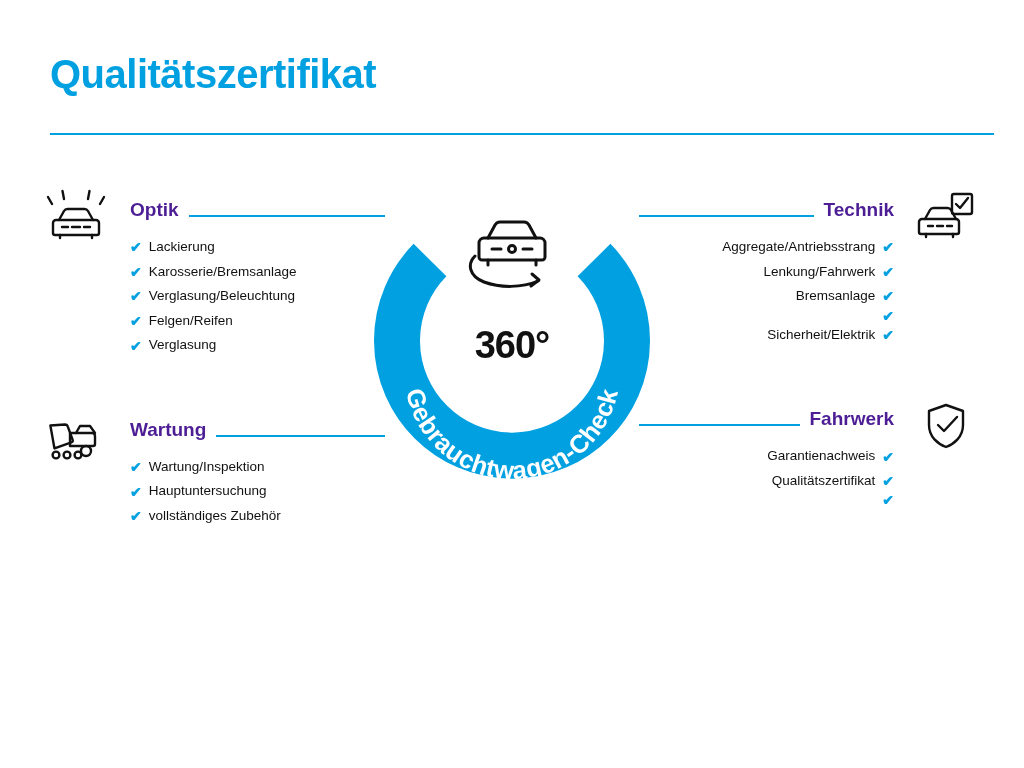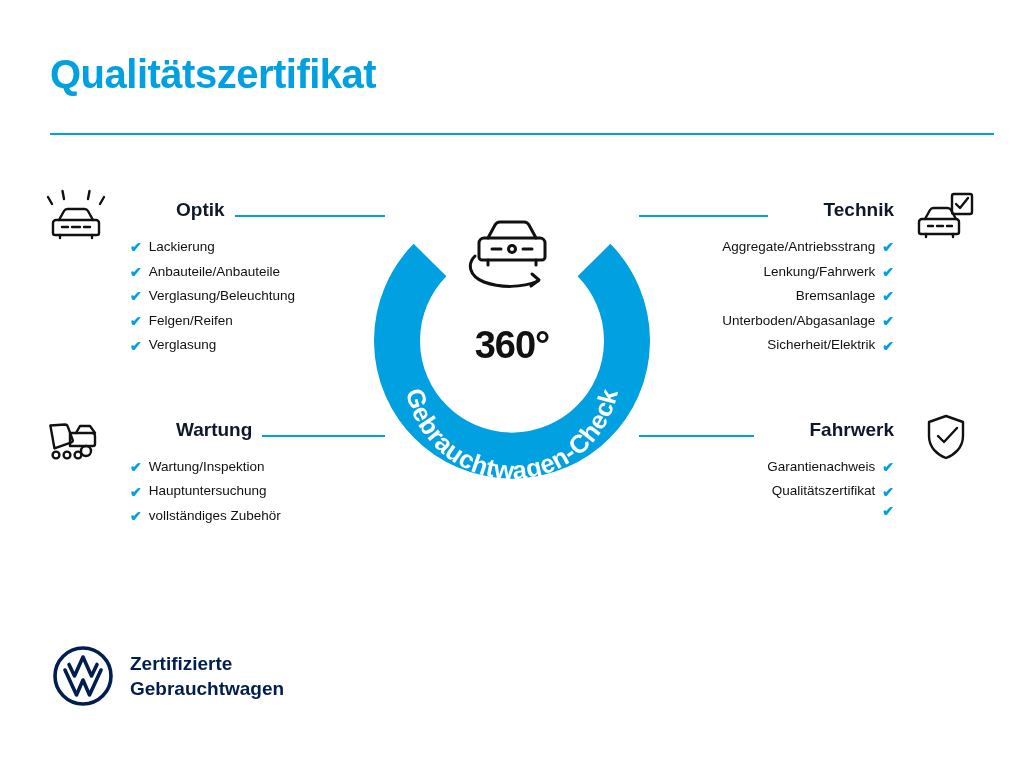--- a/index.html
+++ b/index.html
@@ -63,25 +63,24 @@
     display: flex;
     align-items: flex-end;
     gap: 10px;
   }
   .group.right .group-head {
     flex-direction: row-reverse;
   }
   .group-title {
     font-size: 19px;
     font-weight: bold;
-    color: #0f172a;
+    color: #4c1d95;
     white-space: nowrap;
     line-height: 1;
     padding-bottom: 2px;
-    margin-left: 46px;
   }
   .group-line {
     flex: 1;
     height: 2px;
     background: #00A0E1;
     margin-bottom: 4px;
   }
 
   .items {
     margin-top: 14px;
@@ -201,21 +200,21 @@
         <div class="group-title">Optik</div>
         <div class="group-line"></div>
       </div>
       <ul class="items">
         <li>
             <span class="check">✔</span>
             <span>Lackierung</span>
           </li>
         <li>
             <span class="check">✔</span>
-            <span>Anbauteile/Anbauteile</span>
+            <span>Karosserie/Bremsanlage</span>
           </li>
         <li>
             <span class="check">✔</span>
             <span>Verglasung/Beleuchtung</span>
           </li>
         <li>
             <span class="check">✔</span>
             <span>Felgen/Reifen</span>
           </li>
         <li>
@@ -287,21 +286,20 @@
         <li>
             <span class="check">✔</span>
             <span>Lenkung/Fahrwerk</span>
           </li>
         <li>
             <span class="check">✔</span>
             <span>Bremsanlage</span>
           </li>
         <li>
             <span class="check">✔</span>
-            <span>Unterboden/Abgasanlage</span>
           </li>
         <li>
             <span class="check">✔</span>
             <span>Sicherheit/Elektrik</span>
           </li>
       </ul>
     </div>
 
     <div class="group right">
       <div class="group-icon">
@@ -355,27 +353,14 @@
 
       <path d="M 68 64 A 115 115 0 1 0 232 64" fill="none" stroke="#00A0E1" stroke-width="46" stroke-linecap="butt"></path>
       <text font-family="Liberation Sans, sans-serif" font-size="25.5" font-weight="bold" fill="#ffffff" letter-spacing="0.3">
         <textPath href="#arcpath" startOffset="50%" text-anchor="middle">Gebrauchtwagen-Check</textPath>
       </text>
     </svg>
 
     <div class="center-number">360°</div>
   </div>
 
-  <div class="footer">
-    <div class="vw-mark">
-      <svg viewBox="0 0 62 62" width="62" height="62">
-        <circle cx="31" cy="31" r="28" fill="none" stroke="#001E50" stroke-width="3.6"></circle>
-        <path d="M31 12 L22.5 31 L17 19.5 M31 12 L39.5 31 L45 19.5
-                 M13 25 L24.5 50 L31 35 L37.5 50 L49 25" fill="none" stroke="#001E50" stroke-width="3.6" stroke-linejoin="round" stroke-linecap="round"></path>
-      </svg>
-    </div>
-    <div class="footer-text">
-      <div>Zertifizierte</div>
-      <div>Gebrauchtwagen</div>
-    </div>
-  </div>
 
 </div>
 
 </body></html>

